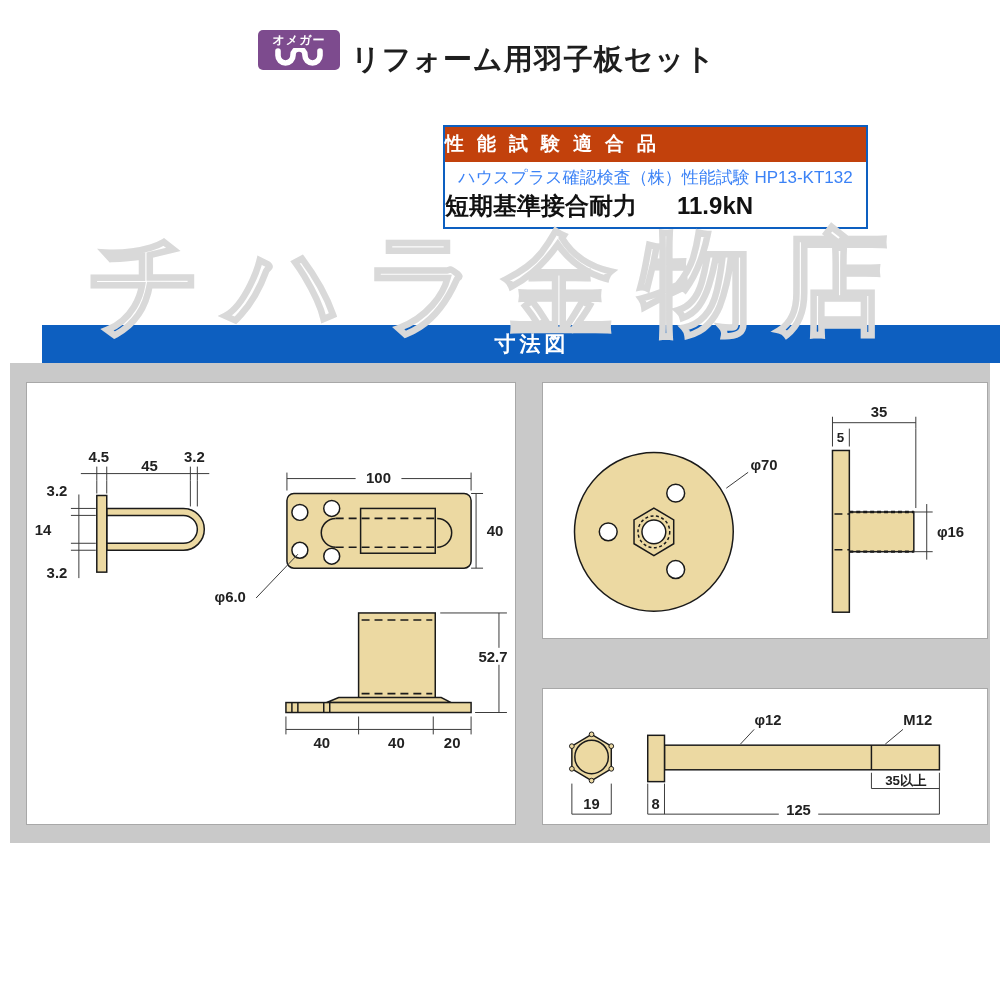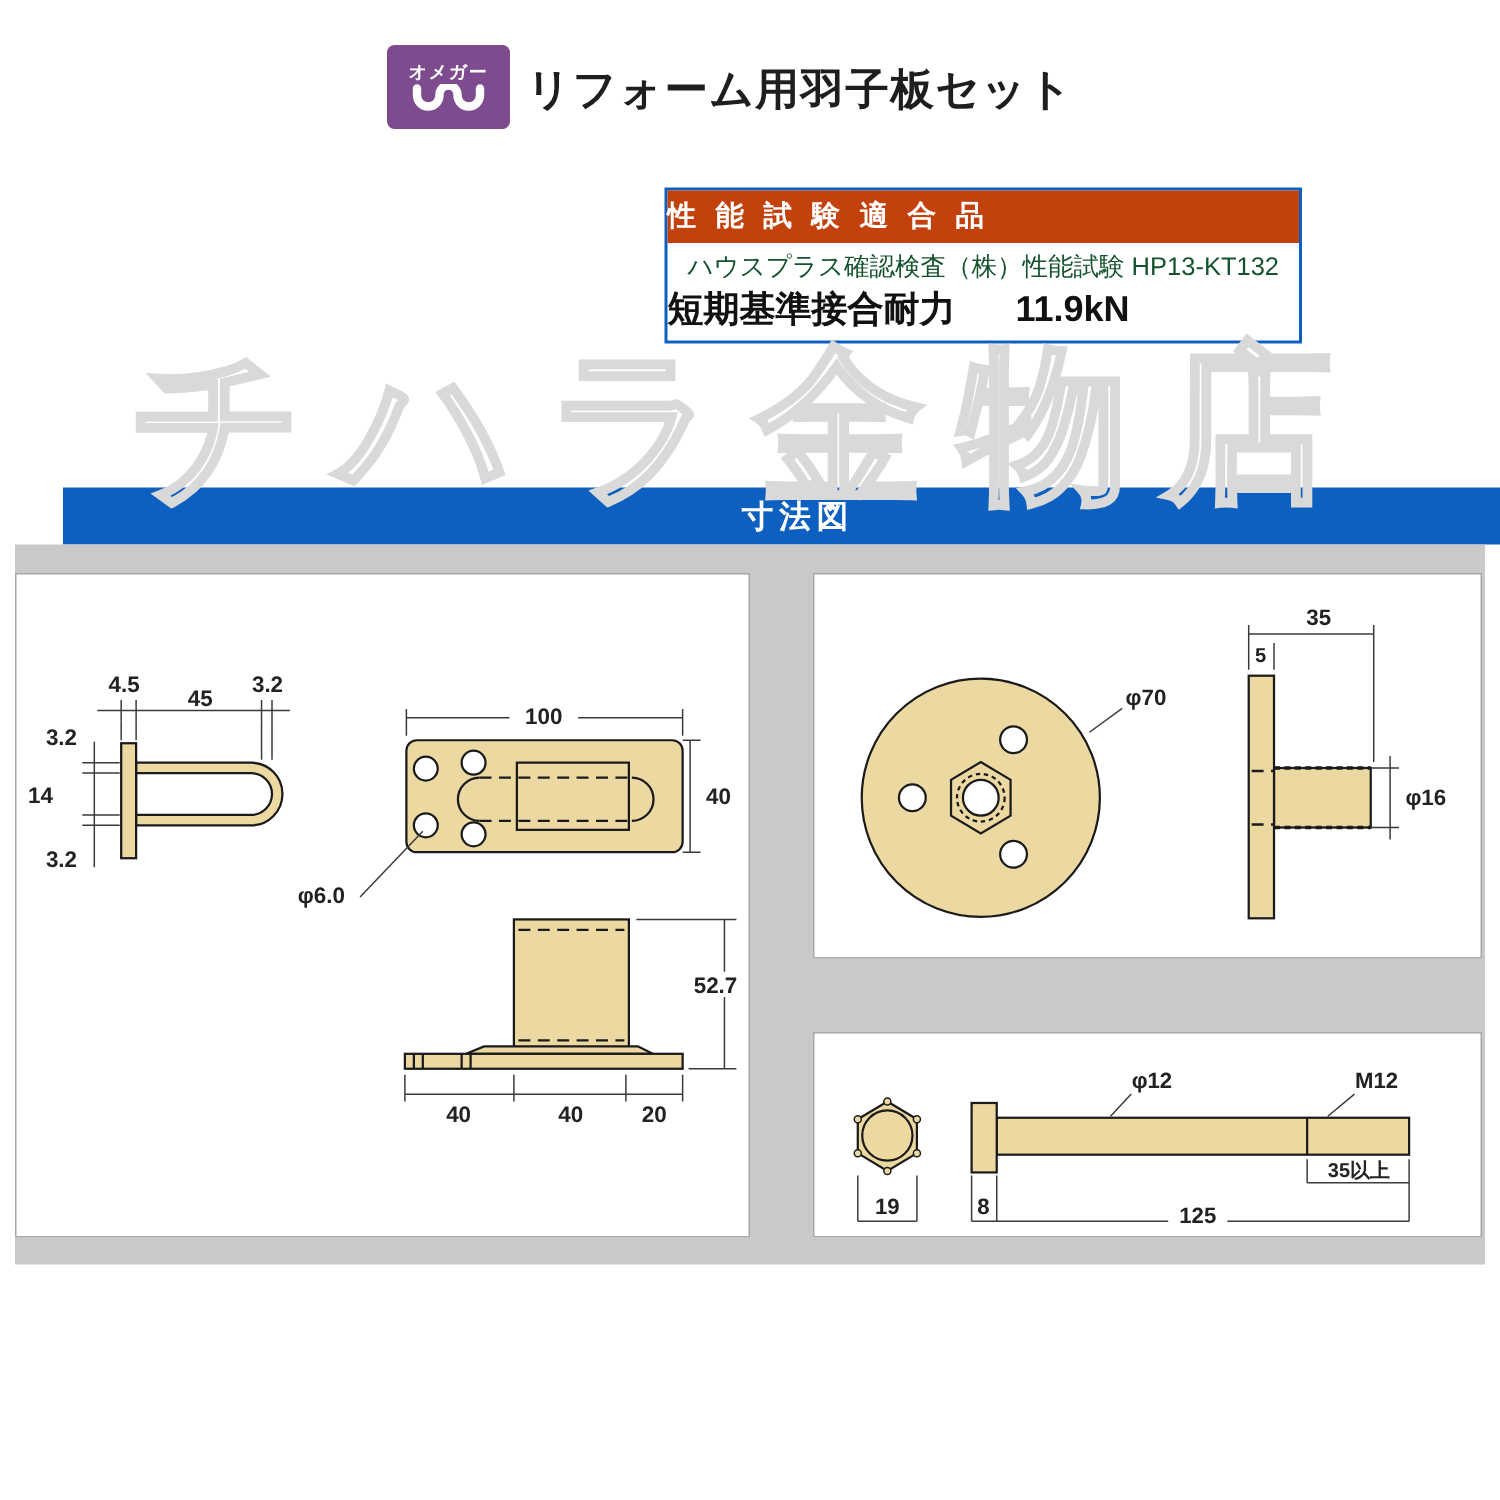--- a/index.html
+++ b/index.html
@@ -1,45 +1,45 @@
 <!DOCTYPE html>
 <html><head>
 <meta charset="utf-8">
 <style>
   html,body{margin:0;padding:0;background:#ffffff;}
   body{width:1000px;height:1000px;position:relative;overflow:hidden;
        font-family:"Liberation Sans","DejaVu Sans",sans-serif;color:#222;}
 
-  .logo{position:absolute;left:258px;top:30px;width:82px;height:56px;
+  .logo{position:absolute;left:258px;top:30px;width:82px;height:40px;
         background:#7d4b8e;border-radius:5px;display:flex;flex-direction:column;
         align-items:center;justify-content:center;gap:2px;}
   .logo-text{color:#fff;font-size:12px;font-weight:bold;letter-spacing:1px;line-height:1;}
 
   .page-title{position:absolute;left:351px;top:40px;font-size:29px;font-weight:bold;
         color:#1e1e1e;letter-spacing:1px;white-space:nowrap;}
 
   .cert{position:absolute;left:443px;top:125px;width:425px;border:2px solid #0d5fc0;
         background:#fff;box-sizing:border-box;}
   .cert-header{background:#c2410c;color:#fff;font-size:19px;font-weight:bold;
         letter-spacing:13px;padding:4px 0 5px;margin-bottom:2px;white-space:nowrap;}
-  .cert-line1{font-size:17px;color:#14532d;text-align:center;padding:2px 0 0;white-space:nowrap;}
+  .cert-line1{font-size:17px;color:#3b82f6;text-align:center;padding:2px 0 0;white-space:nowrap;}
   .cert-line2{display:flex;align-items:baseline;gap:40px;
         font-size:24px;font-weight:bold;color:#111;padding:1px 0 5px;white-space:nowrap;}
 
   .watermark{position:absolute;left:50%;top:228px;transform:translateX(-50%);
         font-size:112px;font-weight:bold;letter-spacing:24px;line-height:1;white-space:nowrap;
         color:transparent;-webkit-text-stroke:3px #d9d9d9;z-index:5;pointer-events:none;text-align:center;}
 
   .section-banner{position:absolute;left:10px;top:325px;width:980px;height:38px;
         background:#0d5fc0;color:#fff;display:flex;align-items:center;justify-content:center;
         font-size:21px;font-weight:bold;letter-spacing:4px;z-index:1;margin-left:32px;}
 
   .diagram-area{position:absolute;left:10px;top:363px;width:980px;height:480px;background:#c9c9c9;z-index:1;}
   .panel{position:absolute;background:#fff;border:1px solid #a8a8a8;box-sizing:border-box;}
-  .panel-1{left:0;top:19px;width:490px;height:443px;}
+  .panel-1{left:16px;top:19px;width:490px;height:443px;}
   .panel-2{left:532px;top:19px;width:446px;height:257px;}
   .panel-3{left:532px;top:325px;width:446px;height:137px;}
   .panel svg{display:block;width:100%;height:100%;}
 
   .part{fill:#ecd9a2;stroke:#1a1a1a;stroke-width:1.5;}
   .hole{fill:#ffffff;stroke:#1a1a1a;stroke-width:1.5;}
   .edge{fill:none;stroke:#1a1a1a;stroke-width:1.5;}
   .hidden-edge{fill:none;stroke:#1a1a1a;stroke-width:1.6;stroke-dasharray:8 5;}
   .thread-edge{fill:none;stroke:#1a1a1a;stroke-width:2.4;stroke-dasharray:4 3;}
   .dim{stroke:#3a3a3a;stroke-width:1;fill:none;}

